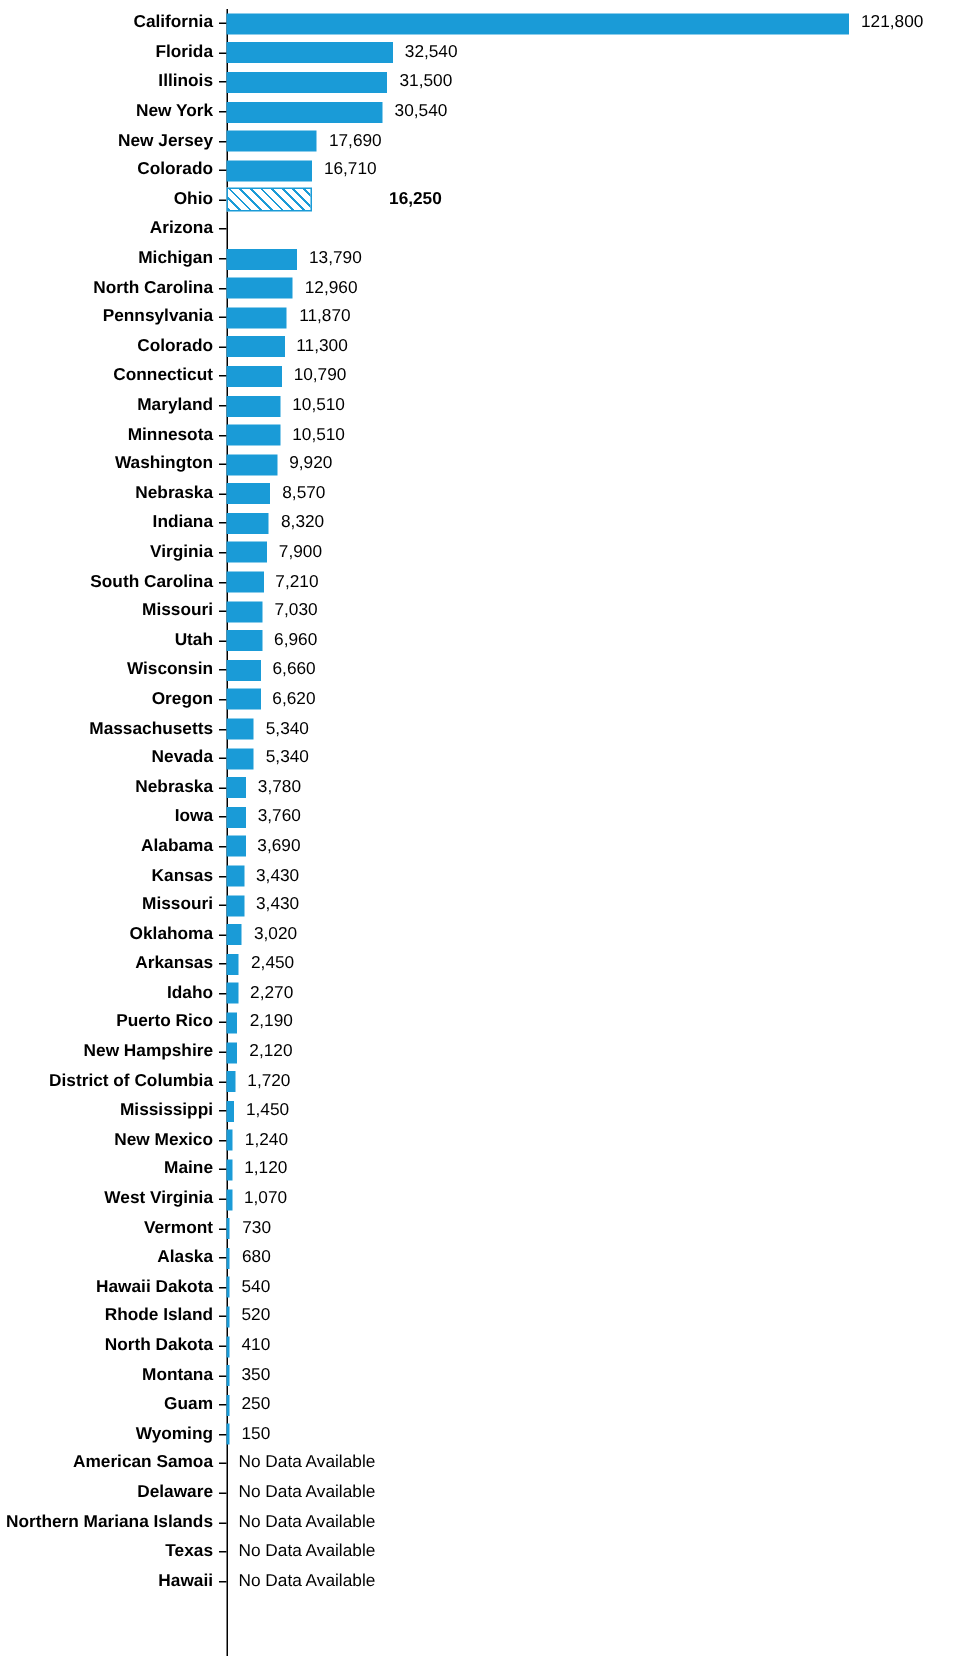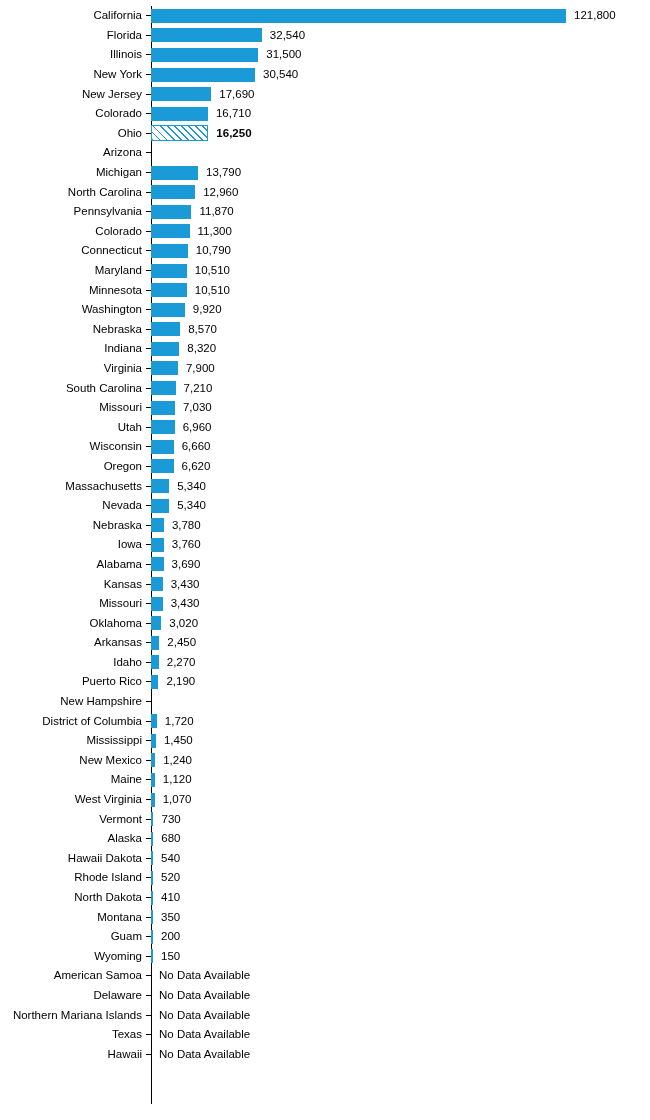--- a/index.html
+++ b/index.html
@@ -34,20 +34,21 @@
   }
   .cat-label {
     width: 146px;
     text-align: right;
     padding-right: 4px;
     font-size: 11.5px;
     line-height: 13px;
     white-space: nowrap;
     color: #000;
     box-sizing: border-box;
+    font-weight: bold;
   }
   .tick {
     width: 5px;
     height: 1px;
     background: #000;
     flex: 0 0 5px;
   }
   .bar-area {
     position: relative;
     flex: 1 1 auto;
@@ -71,20 +72,21 @@
   }
   .val {
     font-size: 11.5px;
     line-height: 13px;
     padding-left: 8px;
     white-space: nowrap;
     color: #000;
   }
   .val.bold {
     font-weight: bold;
+    margin-left: 43px;
   }
   .axis-line {
     position: absolute;
     left: 151px;
     top: 6px;
     width: 1px;
     background: #000;
   }
 </style>
 </head>
@@ -365,20 +367,24 @@
         <div class="cat-label">Puerto Rico</div>
         <div class="tick"></div>
         <div class="bar-area">
           <div class="bar" style="width: 7.46182px;"></div>
           <div class="val">2,190</div>
         </div>
       </div>
       <div class="row">
         <div class="cat-label">New Hampshire</div>
         <div class="tick"></div>
+        <div class="bar-area">
+          <div class="bar" style="width: 7.22332px;"></div>
+          <div class="val">2,120</div>
+        </div>
       </div>
       <div class="row">
         <div class="cat-label">District of Columbia</div>
         <div class="tick"></div>
         <div class="bar-area">
           <div class="bar" style="width: 5.86043px;"></div>
           <div class="val">1,720</div>
         </div>
       </div>
       <div class="row">
@@ -459,21 +465,21 @@
         <div class="bar-area">
           <div class="bar" style="width: 2px;"></div>
           <div class="val">350</div>
         </div>
       </div>
       <div class="row">
         <div class="cat-label">Guam</div>
         <div class="tick"></div>
         <div class="bar-area">
           <div class="bar" style="width: 2px;"></div>
-          <div class="val">200</div>
+          <div class="val">250</div>
         </div>
       </div>
       <div class="row">
         <div class="cat-label">Wyoming</div>
         <div class="tick"></div>
         <div class="bar-area">
           <div class="bar" style="width: 2px;"></div>
           <div class="val">150</div>
         </div>
       </div>

